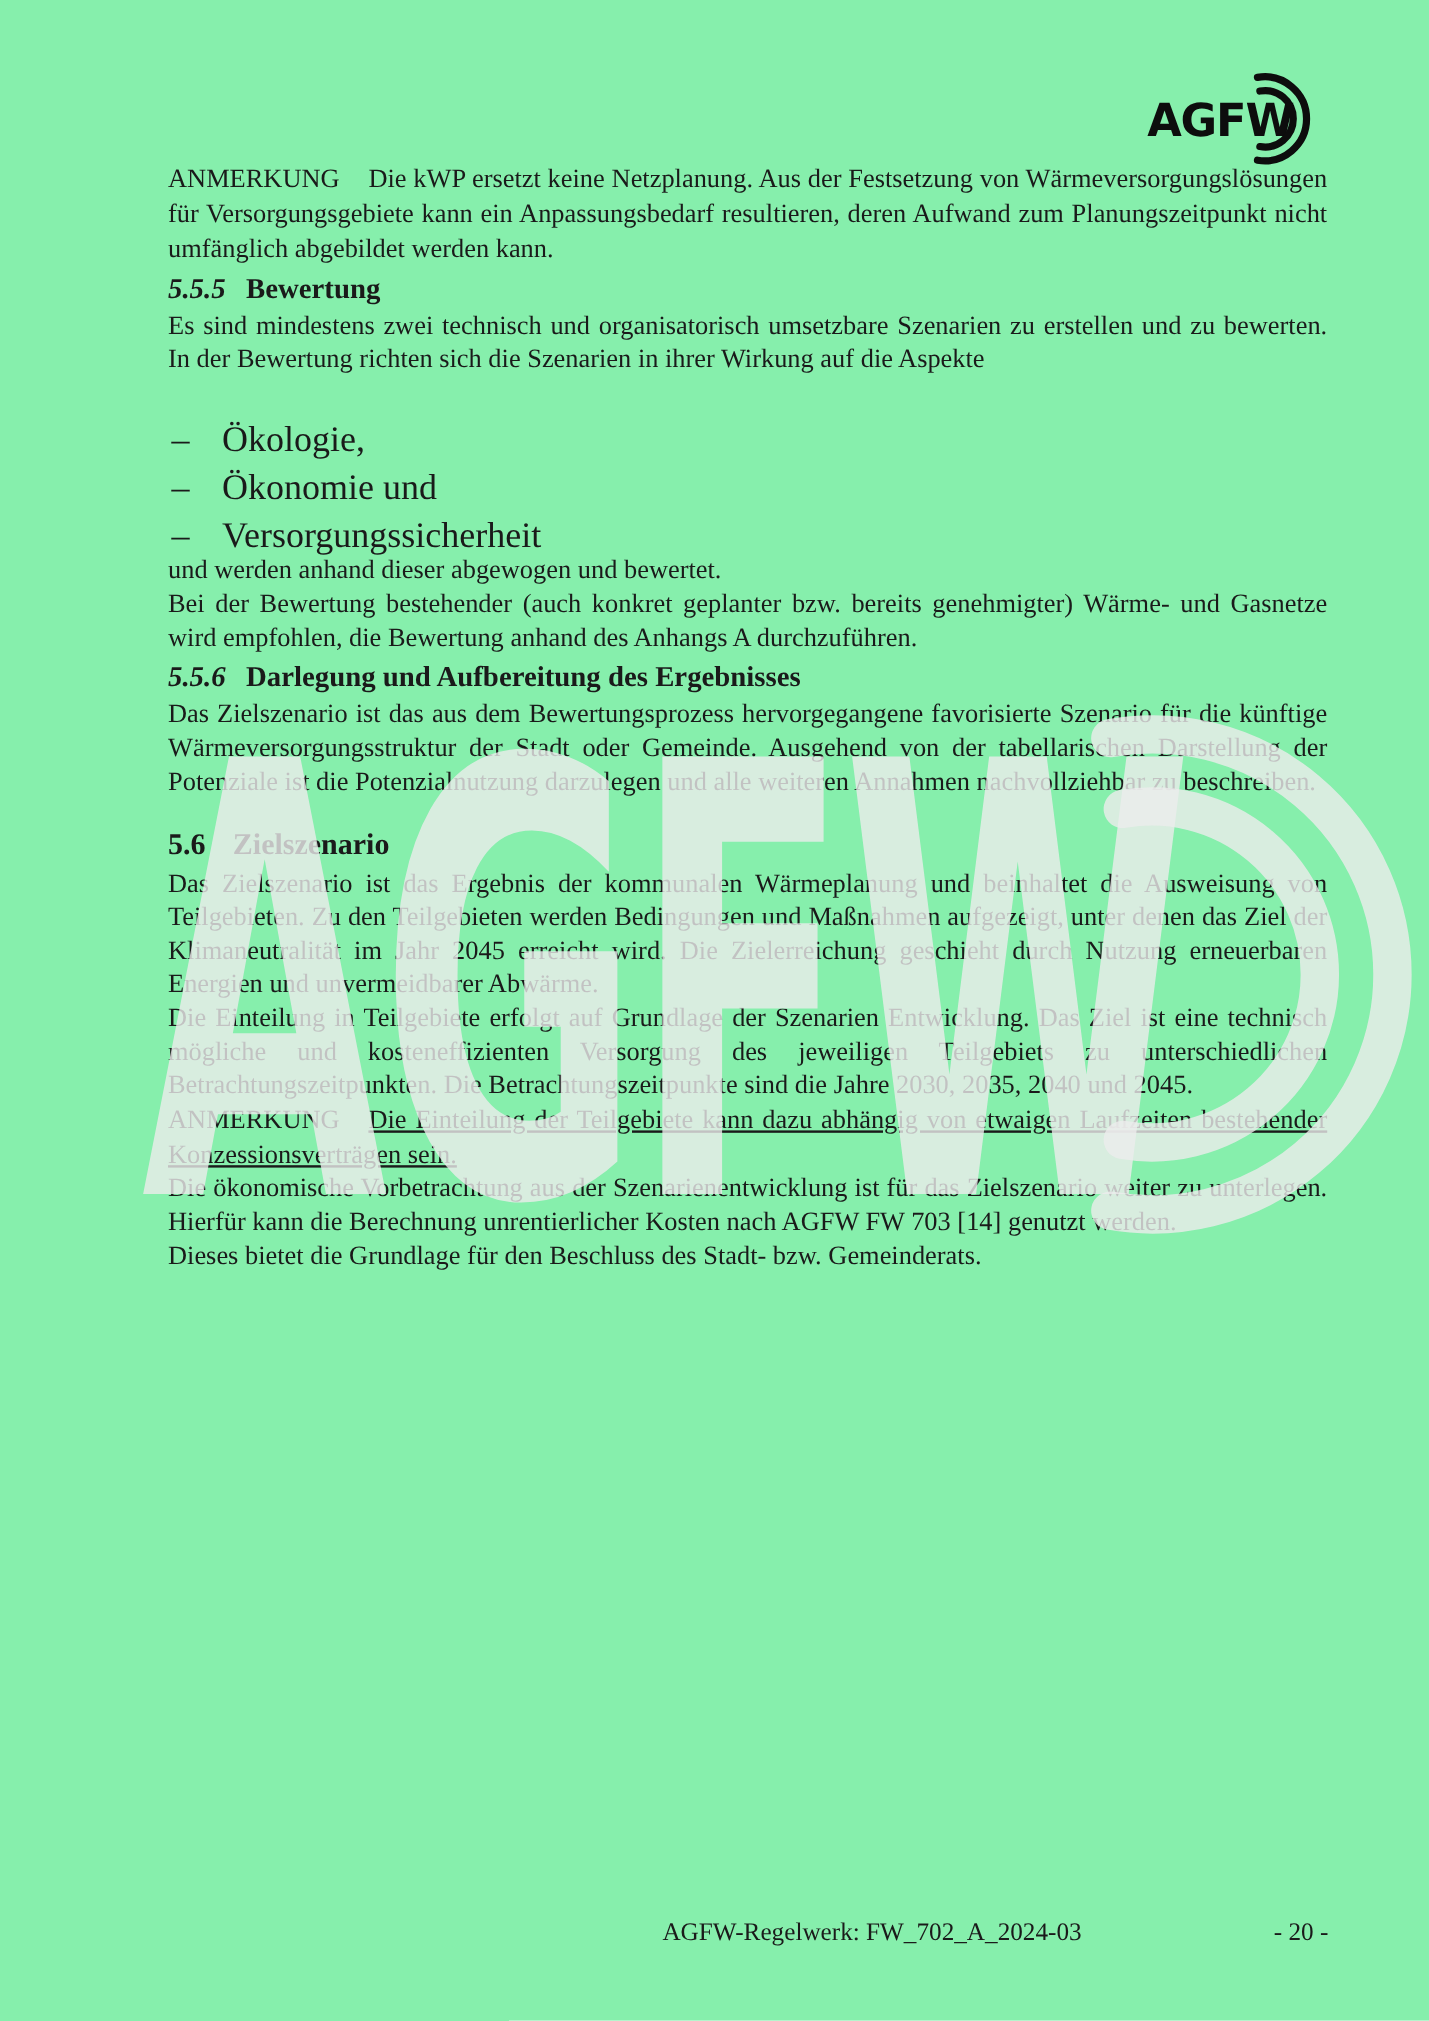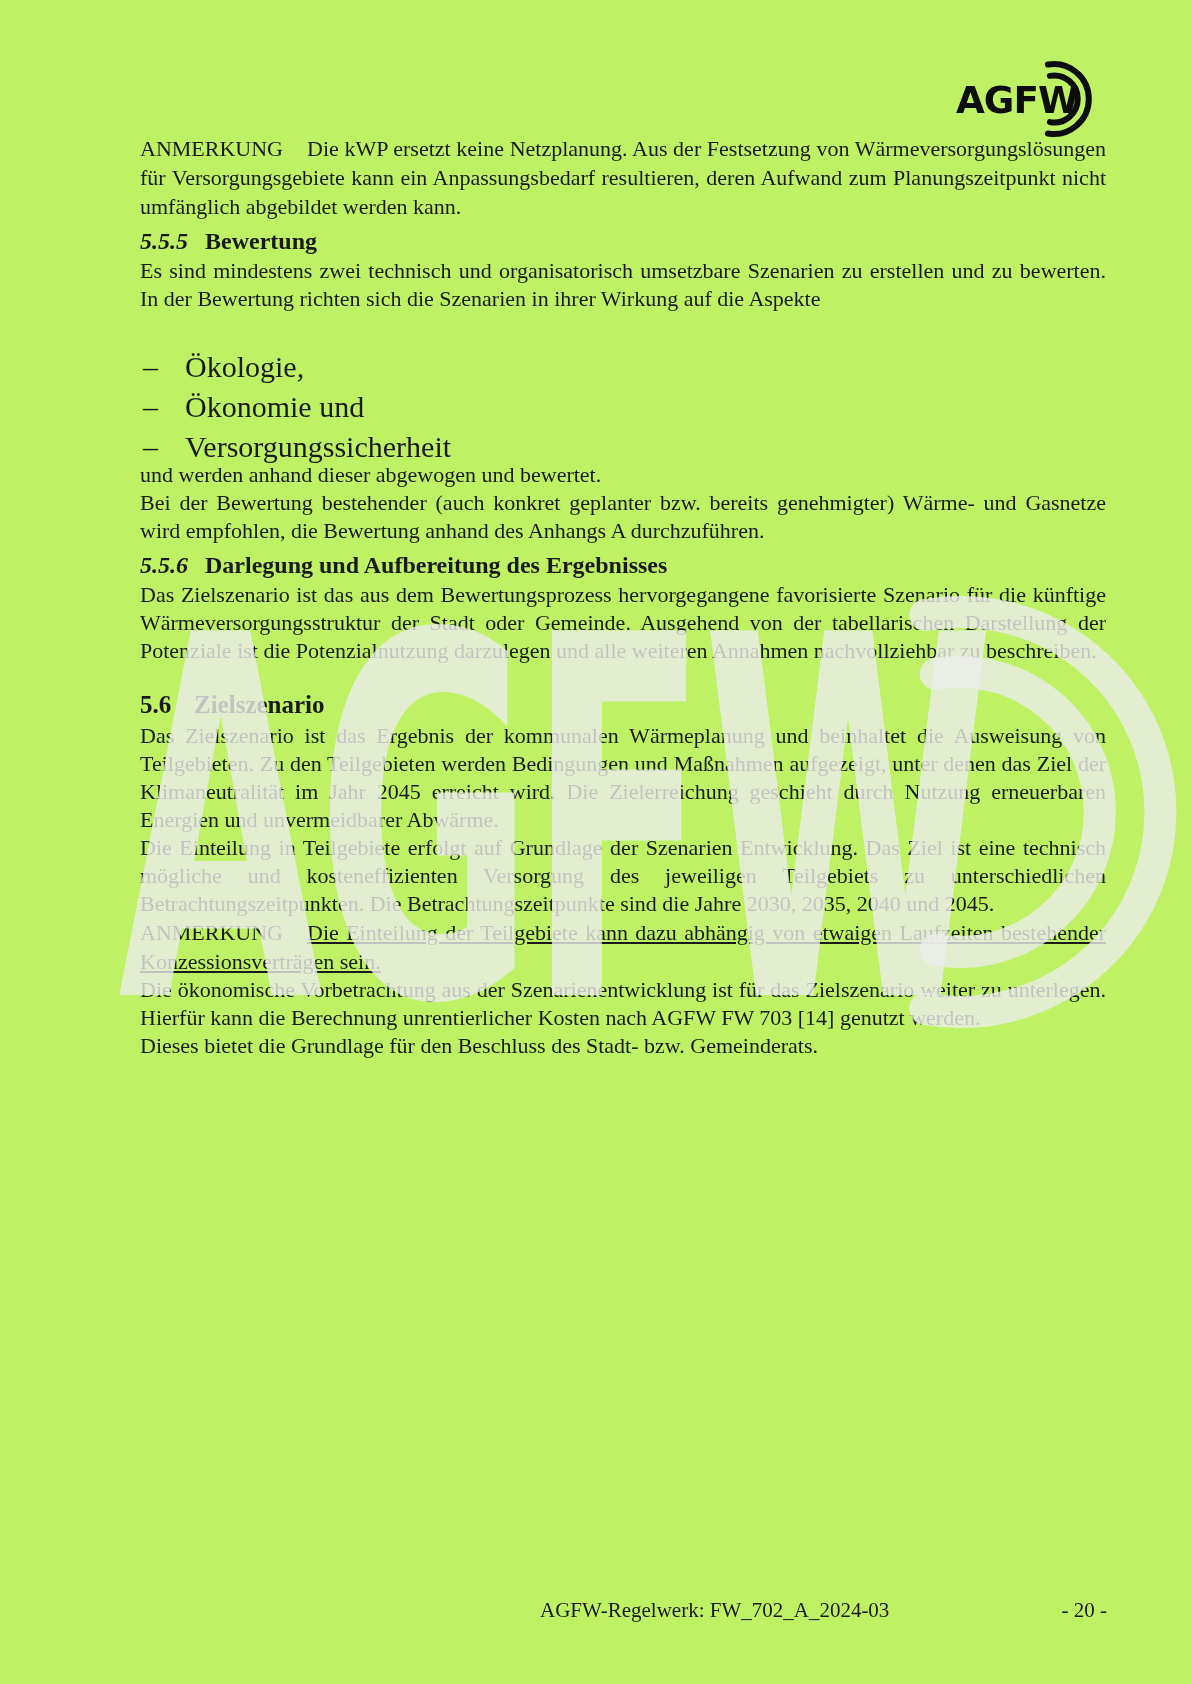--- a/index.html
+++ b/index.html
@@ -1,19 +1,19 @@
 <!DOCTYPE html>
 <html lang="de"><head>
 <meta charset="utf-8">
 <style>
   html,body{margin:0;padding:0;background:#ffffff;}
   .page{
     position:relative;
     width:1191px;height:1684px;
-    background:#bef264;
+    background:#86efac;
     overflow:hidden;
     font-family:"Liberation Serif", serif;
     color:#1a1a1a;
   }
   .content{
     position:relative;
     z-index:1;
     padding:134px 85px 0 140px;
   }
   .content p, .content h2, .content h3, .content ul{margin:0;padding:0;}
@@ -96,21 +96,21 @@
     stroke:rgba(236,236,236,0.8);
     stroke-width:32;fill:none;stroke-linecap:round;
   }
 
   
   .footer{
     position:absolute;left:0;right:0;bottom:86px;
     z-index:1;
     font-size:21px;line-height:24px;
   }
-  .footer-label{position:absolute;left:540px;white-space:nowrap;}
+  .footer-label{position:absolute;left:552px;white-space:nowrap;}
   .footer-page{position:absolute;right:84px;white-space:nowrap;}
 </style>
 </head>
 <body>
 
 <div class="page">
 
   <svg class="logo" viewBox="0 0 150 92">
     <text x="3" y="58" font-size="38" textLength="122" lengthAdjust="spacingAndGlyphs">AGFW</text>
     <path d="M 96.9 20.9 A 23.5 23.5 0 1 1 96.9 67.1"></path>

